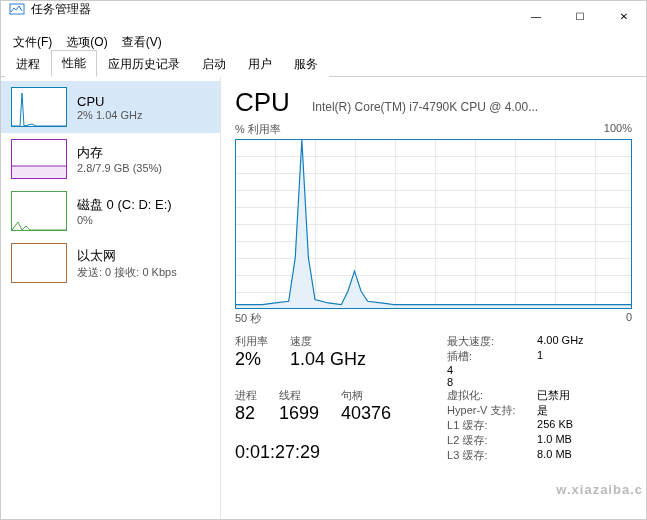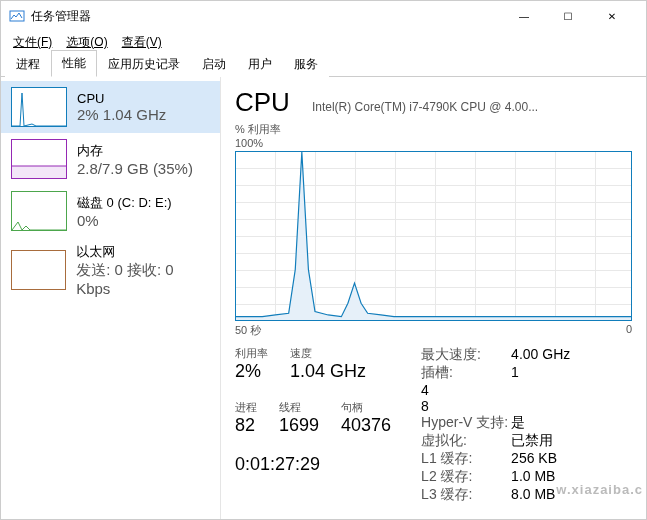--- a/index.html
+++ b/index.html
@@ -1,50 +1,50 @@
 <!DOCTYPE html>
 <html><head>
 <meta charset="utf-8">
 <style>
   * { box-sizing: border-box; margin: 0; padding: 0; }
   body { font-family: "Microsoft YaHei", "Segoe UI", sans-serif; font-size: 12px; color: #000; background: #fff; width: 647px; height: 520px; overflow: hidden; border: 1px solid #ccc; position: relative; }
-  .titlebar { height: 30px; display: flex; align-items: center; padding: 0 12px 0 8px; }
+  .titlebar { height: 30px; display: flex; align-items: flex-start; padding: 0 0 0 8px; }
   .titlebar .icon { width: 16px; height: 16px; margin-right: 6px; display:flex; align-items:center; justify-content:center;}
   .titlebar .title { font-size: 12px; }
   .winbtns { margin-left: auto; display: flex; }
   .winbtn { width: 44px; height: 30px; display: flex; align-items: center; justify-content: center; font-family: "Segoe UI Symbol", sans-serif; font-size: 10px; }
-  .menubar { height: 22px; display: flex; align-items: center; padding: 0 6px; gap: 2px; text-decoration: underline; }
+  .menubar { height: 22px; display: flex; align-items: center; padding: 0 6px; gap: 2px; }
   .menubar span { padding: 2px 6px; }
   .tabs { display: flex; border-bottom: 1px solid #ccc; padding: 0 4px; height: 24px; align-items:flex-end;}
   .tab { padding: 4px 10px; border: 1px solid transparent; border-bottom: none; font-size: 12px; position: relative; top:1px; background:#fff;}
   .tab.active { border-color: #ccc; border-bottom: 1px solid #fff; }
   .content { display: flex; height: calc(520px - 30px - 22px - 24px - 2px); }
   .sidebar { width: 220px; border-right: 1px solid #e5e5e5; overflow-y: auto; padding: 4px 0; }
   .sideitem { display: flex; padding: 6px 10px; gap: 10px; align-items: center; }
   .sideitem.selected { background: #d7e8f9; }
   .thumb { width: 56px; height: 40px; border: 1px solid #117dbb; background: #fff; position: relative; overflow:hidden;}
   .thumb.mem { border-color: #9528b4; }
   .thumb.disk { border-color: #4ca64c; }
   .thumb.eth { border-color: #a86c3d; }
   .sideitem .labels { display: flex; flex-direction: column; }
   .sideitem .name { font-size: 13px; }
-  .sideitem .sub { font-size: 15px; color: #555; }
+  .sideitem .sub { font-size: 11px; color: #555; }
   .main { flex: 1; padding: 10px 14px 6px 14px; display: flex; flex-direction: column; }
   .head { display: flex; align-items: baseline; gap: 14px; margin-bottom: 4px;}
   .head .big { font-size: 26px; font-weight: 400; }
   .head .model { font-size: 12px; color: #555; white-space: nowrap; overflow: hidden; text-overflow: ellipsis; flex:1;margin-left:8px;}
-  .chartlabels { display:flex; justify-content:space-between; font-size:11px; color:#555; margin-bottom:2px;flex-direction:column;}
+  .chartlabels { display:flex; justify-content:space-between; font-size:11px; color:#555; margin-bottom:2px;}
   .chart { border: 1px solid #117dbb; height: 170px; position: relative; background: repeating-linear-gradient(to right, transparent 0, transparent 39px, #e8e8e8 39px, #e8e8e8 40px), repeating-linear-gradient(to bottom, transparent 0, transparent 16px, #e8e8e8 16px, #e8e8e8 17px); }
   .chartbottom { display:flex; justify-content:space-between; font-size:11px; color:#555; margin-top:2px; margin-bottom:8px;}
   .stats { display: flex; gap: 30px; }
   .statcol { display: flex; flex-direction: column; gap: 14px; }
   .statgroup { display: flex; gap: 22px; margin-bottom:4px;}
   .statlabel { font-size: 11px; color: #555; }
   .statval { font-size: 18px; }
-  .rightstats { font-size: 14px; }
+  .rightstats { font-size: 11px; margin-left: 26px; }
   .rightstats .row { display:flex; }
   .rightstats .row .k { width: 90px; color:#555;}
   .rightstats .row .v { width: 70px; }
   .watermark { position:absolute; right:3px; bottom:22px; font-size:13px; color:#bbb; font-weight:bold; letter-spacing:1px; pointer-events:none;}
 </style>
 </head>
 <body>
 
 <div class="titlebar">
   <span class="icon">
@@ -181,28 +181,28 @@
             <span class="k">插槽:</span>
             <span class="v">1</span>
           </div>
         <div class="row">
             <span class="v">4</span>
           </div>
         <div class="row">
             <span class="v">8</span>
           </div>
         <div class="row">
+            <span class="k">虚拟化:</span>
+            <span class="v">已禁用</span>
+          </div>
+        <div class="row">
             <span class="k">Hyper-V 支持:</span>
             <span class="v">是</span>
           </div>
         <div class="row">
-            <span class="k">虚拟化:</span>
-            <span class="v">已禁用</span>
-          </div>
-        <div class="row">
             <span class="k">L1 缓存:</span>
             <span class="v">256 KB</span>
           </div>
         <div class="row">
             <span class="k">L2 缓存:</span>
             <span class="v">1.0 MB</span>
           </div>
         <div class="row">
             <span class="k">L3 缓存:</span>
             <span class="v">8.0 MB</span>

